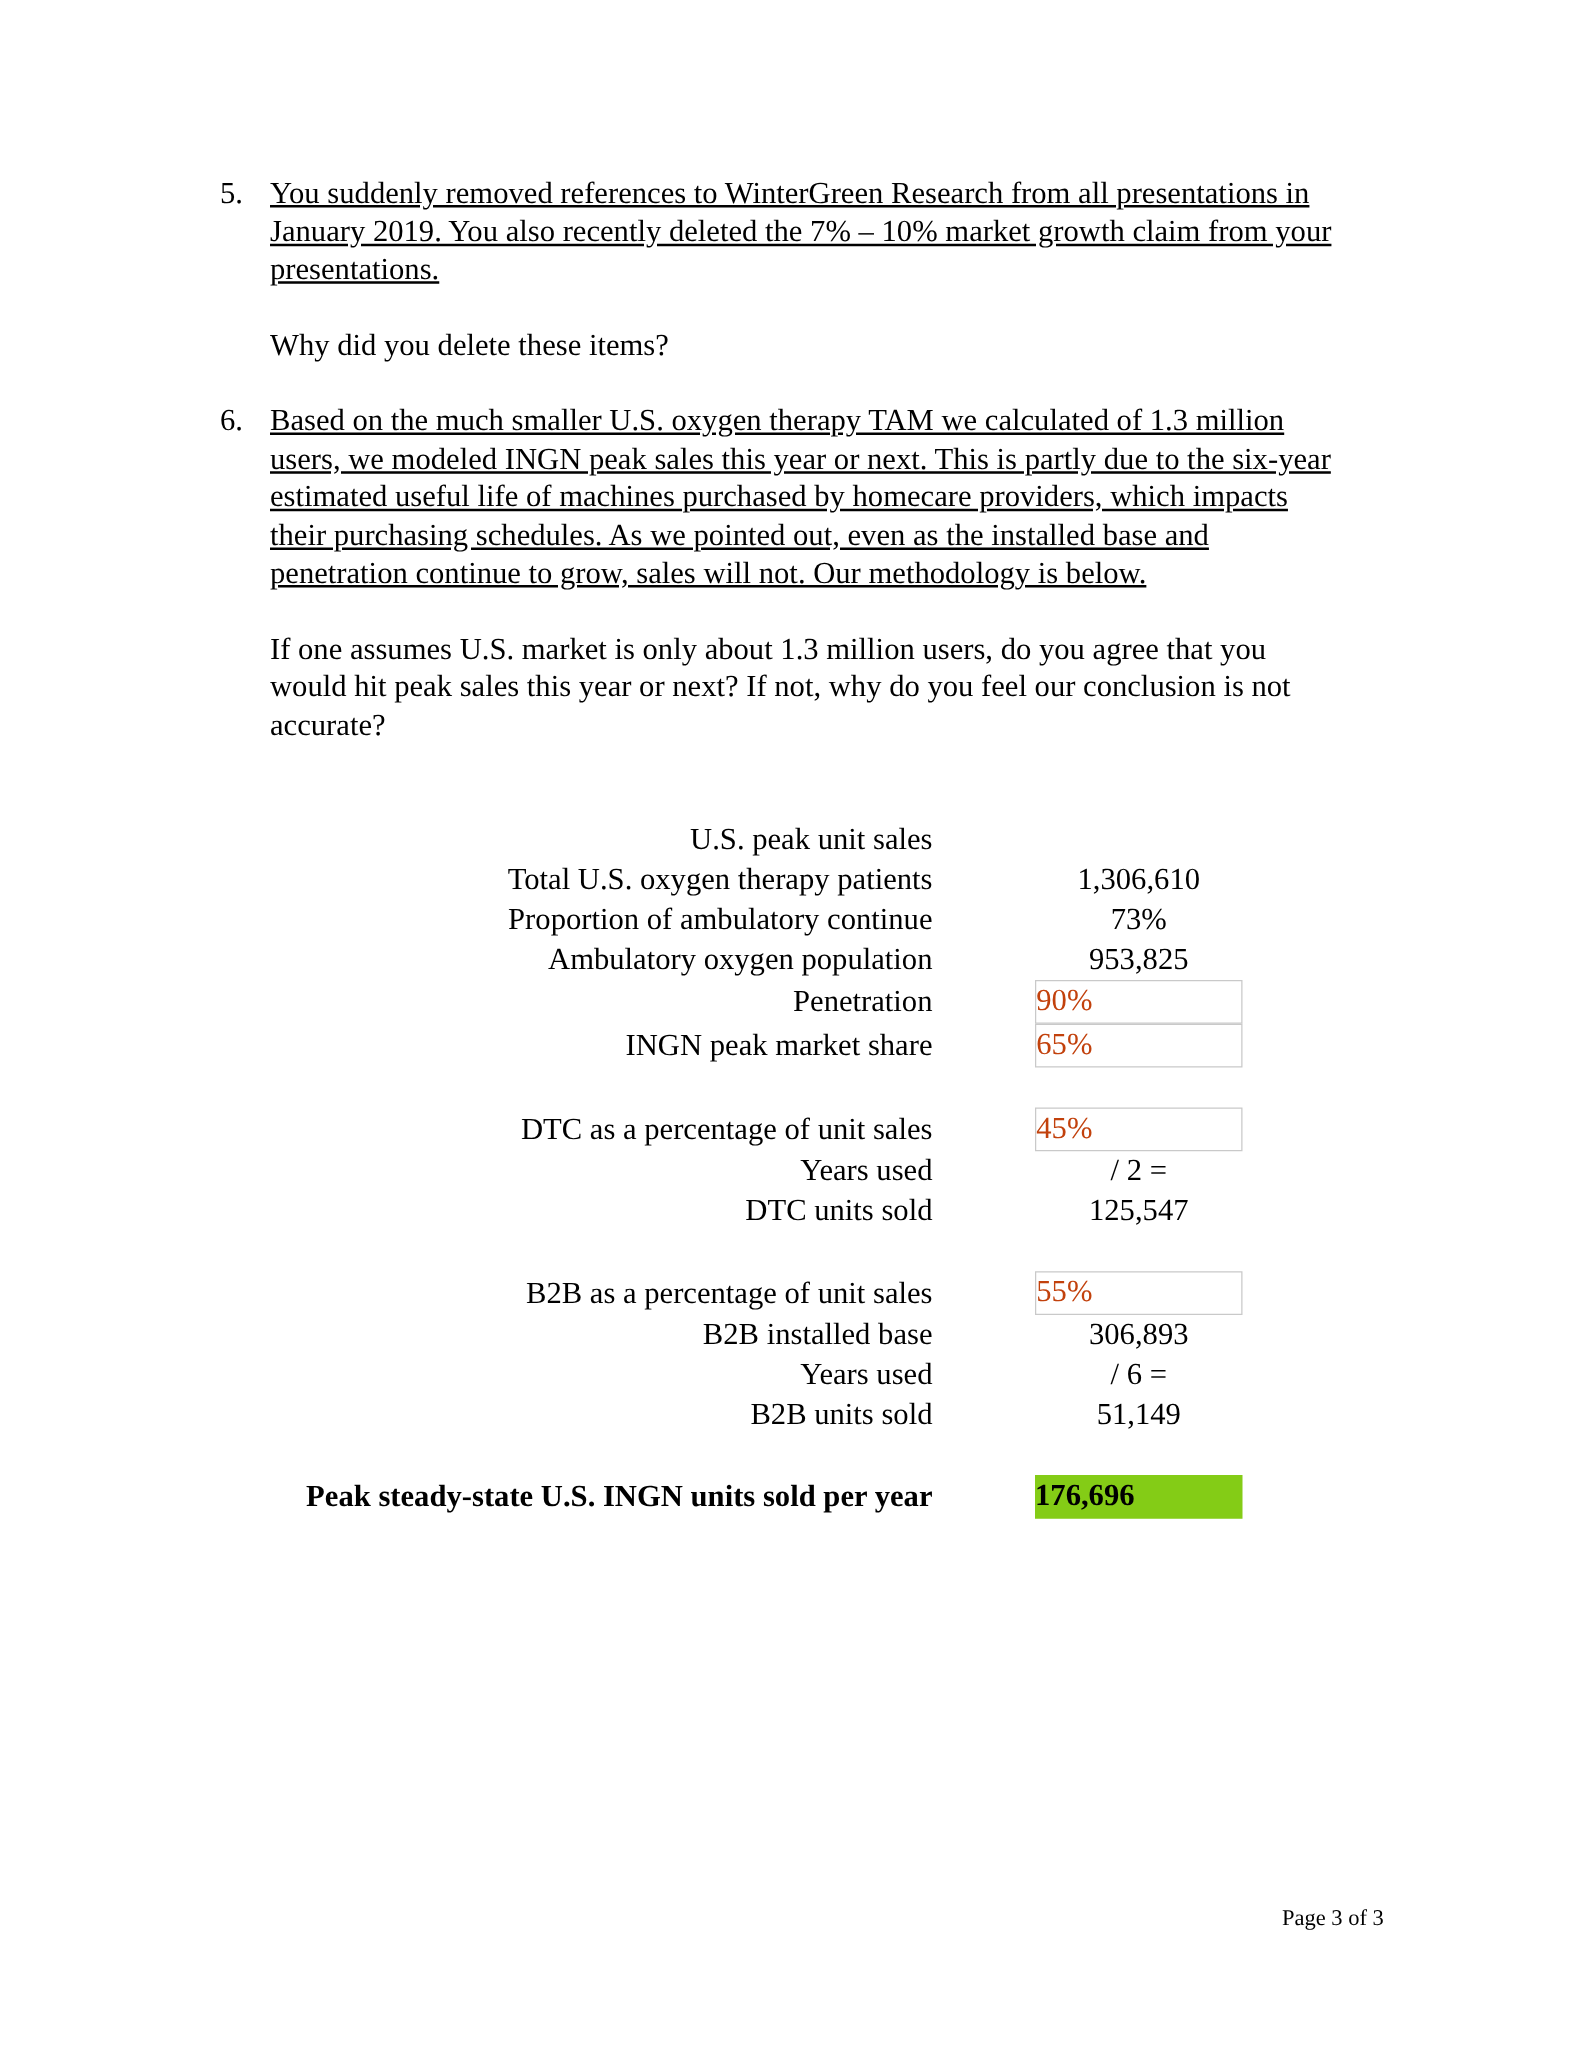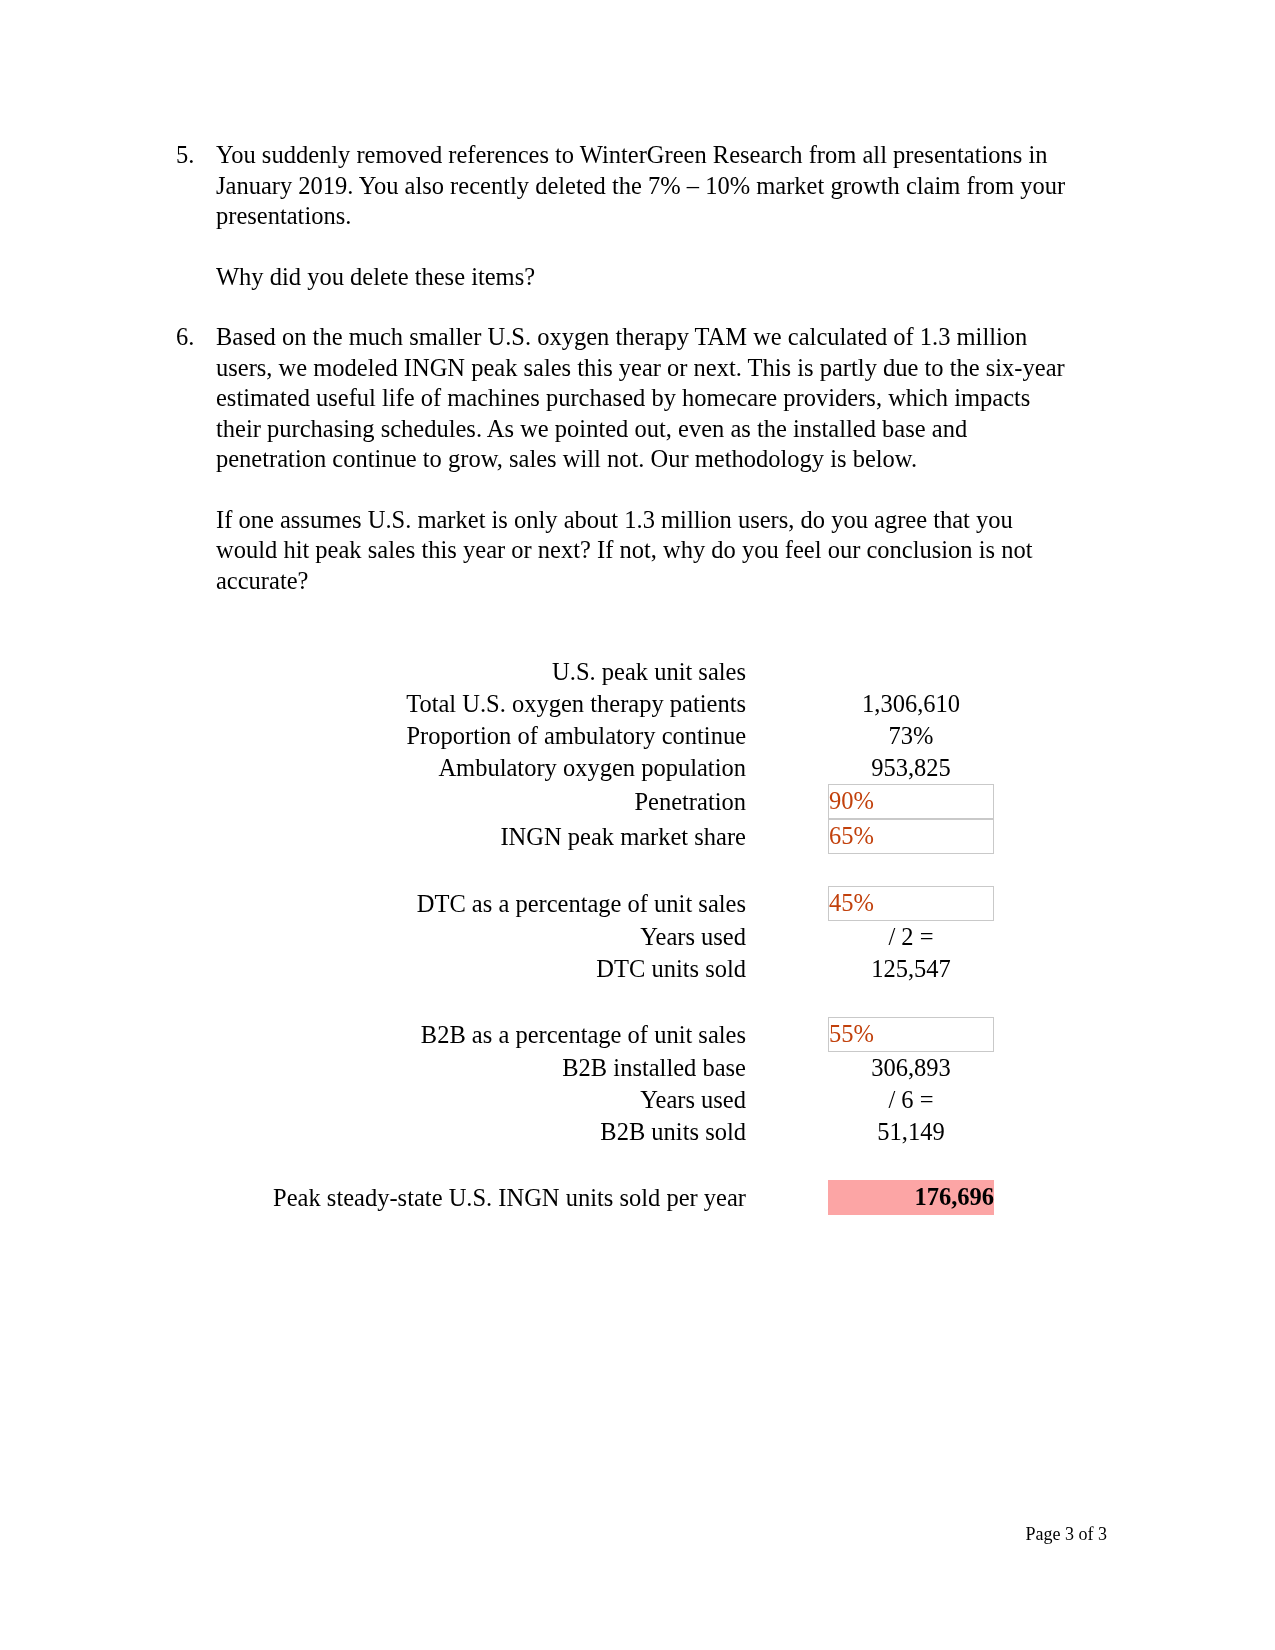--- a/index.html
+++ b/index.html
@@ -30,20 +30,21 @@
     font-size: 24.5px;
     line-height: 1.245;
   }
   .qnum {
     width: 40px;
     flex: 0 0 40px;
     text-align: left;
   }
   .qbody {
     flex: 1 1 auto;
+    text-decoration: underline;
   }
   .qbody p {
     margin: 0;
   }
   .q-indent {
     margin-left: 40px;
     font-size: 24.5px;
     line-height: 1.245;
     font-weight: normal;
   }
@@ -87,28 +88,28 @@
     border: 1px solid #c9c9c9;
     color: #c2410c;
     text-align: left;
     padding: 1px 0 2px 0;
     line-height: 1.22;
   }
   .hl {
     display: inline-block;
     width: 166px;
     box-sizing: border-box;
-    background: #fca5a5;
+    background: #84cc16;
     font-weight: bold;
-    text-align: right;
-    padding: 2px 0 3px 0;
+    text-align: left;
+    padding: 2px 16px 3px 0;
     line-height: 1.22;
   }
   .calc tr.total td.lab {
-    font-weight: normal;
+    font-weight: bold;
   }
 
   
   .footer {
     position: absolute;
     right: 168px;
     bottom: 105px;
     font-size: 18px;
     font-family: "Liberation Serif", "DejaVu Serif", serif;
     color: #000000;

